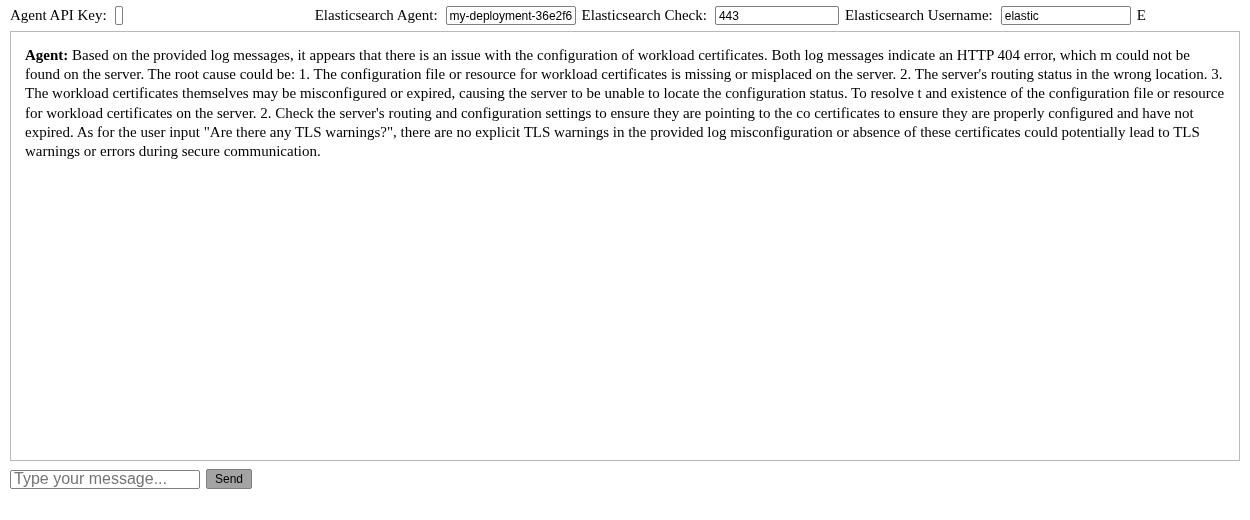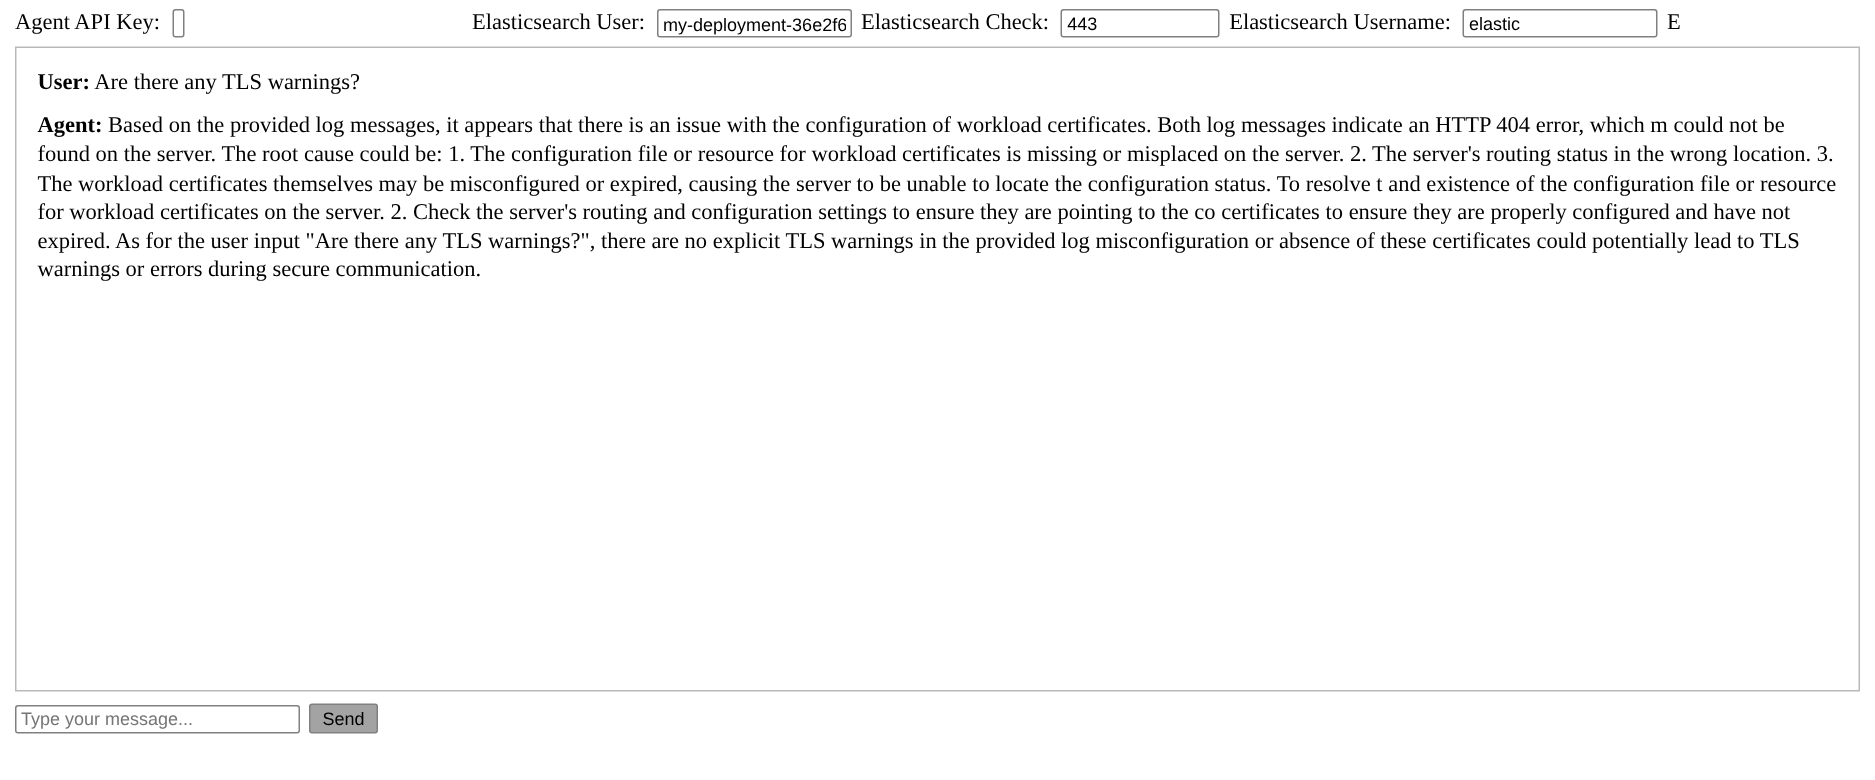--- a/index.html
+++ b/index.html
@@ -24,21 +24,21 @@
     .spacer-1 { width: 180px; } 
     .config-bar input {
       font-family: Arial, Helvetica, sans-serif;
       font-size: 12px;
       padding: 2px 3px;
       border: 1px solid #808080;
       border-radius: 2px;
       height: 19px;
     }
     .in-host { width: 130px; }
-    .in-port { width: 106px; }
+    .in-port { width: 124px; }
     .in-user { width: 130px; }
     .in-key  { width: 0; border: none; padding: 0; }
 
     .chat-panel {
       border: 1px solid #b9b9b9;
       height: 430px;
       padding: 14px 14px;
       overflow: hidden;
       margin-bottom: 8px;
       line-height: 1.28;
@@ -47,21 +47,21 @@
     .chat-panel .msg .role { font-weight: bold; }
     .chat-panel .agent-text { white-space: normal; }
 
     .input-row {
       display: flex;
       align-items: center;
       gap: 6px;
     }
     .input-row input[type="text"] {
       font-family: Arial, Helvetica, sans-serif;
-      font-size: 12px;
+      font-size: 16px;
       padding: 2px 3px;
       border: 1px solid #808080;
       border-radius: 2px;
       height: 19px;
       width: 190px;
     }
     .input-row button {
       font-family: Arial, Helvetica, sans-serif;
       font-size: 12px;
       padding: 1px 8px;
@@ -74,37 +74,34 @@
     .trailing-label { font-size: 15px; }
   </style>
 </head>
 <body>
 
 <div class="config-bar">
   <label>Agent API Key:</label>
   <input class="in-key" type="text" value="" style="">
   <span class="spacer-1"></span>
 
-  <label>Elasticsearch User:</label>
+  <label>Elasticsearch Agent:</label>
   <input class="in-host" type="text" value="my-deployment-36e2f6.e" style="">
 
   <label>Elasticsearch Check:</label>
   <input class="in-port" type="text" value="443" style="">
 
   <label>Elasticsearch Username:</label>
   <input class="in-user" type="text" value="elastic" style="">
 
   <span class="trailing-label">E</span>
 </div>
 
 <div class="chat-panel">
   <div class="msg">
-    <span class="role">User:</span><span> Are there any TLS warnings?</span>
-  </div>
-  <div class="msg">
     <span class="role">Agent:</span><span class="agent-text"> Based on the provided log messages, it appears that there is an issue with the configuration of workload certificates. Both log messages indicate an HTTP 404 error, which m could not be found on the server. The root cause could be: 1. The configuration file or resource for workload certificates is missing or misplaced on the server. 2. The server's routing status in the wrong location. 3. The workload certificates themselves may be misconfigured or expired, causing the server to be unable to locate the configuration status. To resolve t and existence of the configuration file or resource for workload certificates on the server. 2. Check the server's routing and configuration settings to ensure they are pointing to the co certificates to ensure they are properly configured and have not expired. As for the user input "Are there any TLS warnings?", there are no explicit TLS warnings in the provided log misconfiguration or absence of these certificates could potentially lead to TLS warnings or errors during secure communication.</span>
   </div>
 </div>
 
 <div class="input-row">
   <input type="text" placeholder="Type your message..." style="">
   <button>Send</button>
 </div>
 
 </body></html>

